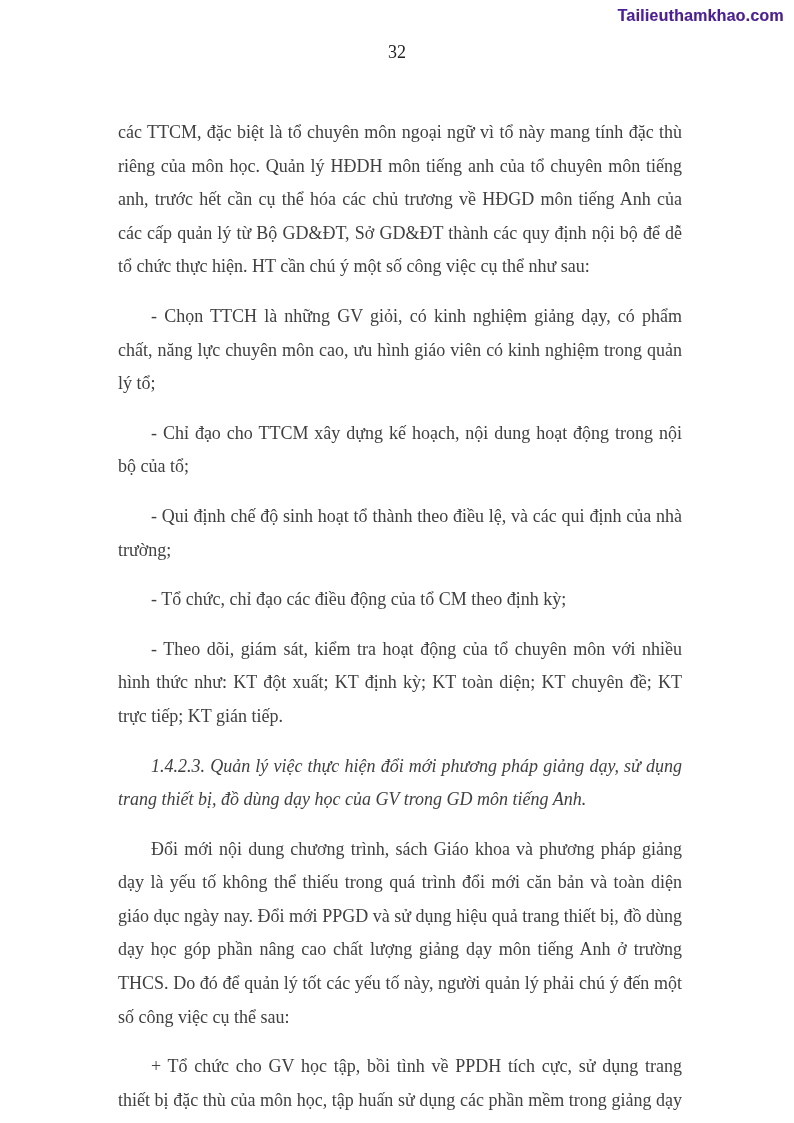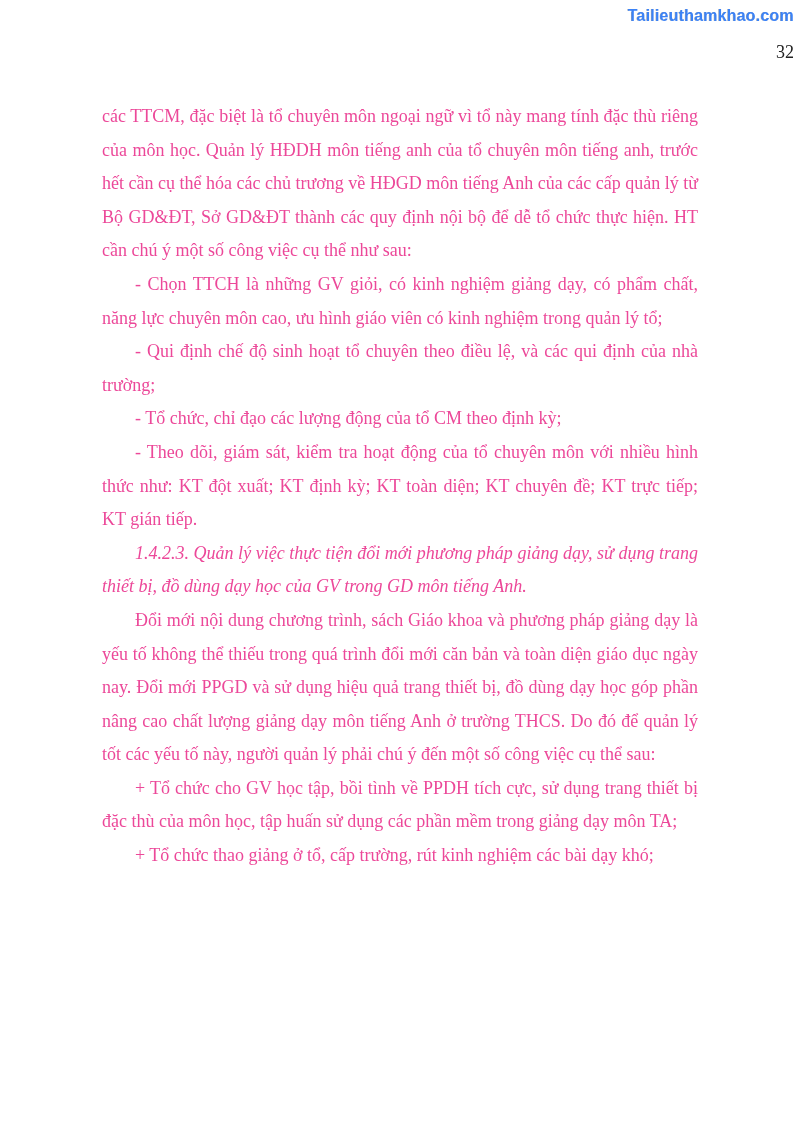--- a/index.html
+++ b/index.html
@@ -12,72 +12,73 @@
     width: 794px;
     height: 1123px;
     background: #ffffff;
     overflow: hidden;
     font-family: "Liberation Serif", serif;
     color: #1a1a1a;
   }
   .watermark {
     position: absolute;
     top: 7px;
-    right: 0;
+    right: 10px;
     font-family: "Liberation Sans", sans-serif;
     font-size: 16px;
     font-weight: bold;
-    color: #3b82f6;
+    color: #4c1d95;
     text-shadow: 1px 1px 0 #ffffff, -0.5px -0.5px 0 #a9a9a9;
     letter-spacing: 0.2px;
   }
   .page-number {
     position: absolute;
     top: 42px;
     left: 0;
     width: 100%;
-    text-align: right;
+    text-align: center;
     font-size: 18px;
     color: #222222;
   }
   .body-text {
     position: absolute;
     left: 102px;
     top: 100px;
     width: 596px;
   }
   .body-text p {
-    margin: 0;
+    margin: 16px;
     font-size: 18px;
     line-height: 33.6px;
     text-align: justify;
     text-indent: 33px;
-    color: #ec4899;
+    color: #404040;
   }
   .body-text p.no-indent {
     text-indent: 0;
   }
   .body-text p.italic {
     font-style: italic;
   }
 </style>
 </head>
 <body>
 
 <div class="page">
 
   <div class="watermark">Tailieuthamkhao.com</div>
 
   <div class="page-number">32</div>
 
   <div class="body-text">
     <p class="no-indent">các TTCM, đặc biệt là tổ chuyên môn ngoại ngữ vì tổ này mang tính đặc thù riêng của môn học. Quản lý HĐDH môn tiếng anh của tổ chuyên môn tiếng anh, trước hết cần cụ thể hóa các chủ trương về HĐGD môn tiếng Anh của các cấp quản lý từ Bộ GD&amp;ĐT, Sở GD&amp;ĐT thành các quy định nội bộ để dễ tổ chức thực hiện. HT cần chú ý một số công việc cụ thể như sau:</p>
     <p>- Chọn TTCH là những GV giỏi, có kinh nghiệm giảng dạy, có phẩm chất, năng lực chuyên môn cao, ưu hình giáo viên có kinh nghiệm trong quản lý tổ;</p>
-    <p>- Qui định chế độ sinh hoạt tổ chuyên theo điều lệ, và các qui định của nhà trường;</p>
-    <p>- Tổ chức, chỉ đạo các lượng động của tổ CM theo định kỳ;</p>
+    <p>- Chỉ đạo cho TTCM xây dựng kế hoạch, nội dung hoạt động trong nội bộ của tổ;</p>
+    <p>- Qui định chế độ sinh hoạt tổ thành theo điều lệ, và các qui định của nhà trường;</p>
+    <p>- Tổ chức, chỉ đạo các điều động của tổ CM theo định kỳ;</p>
     <p>- Theo dõi, giám sát, kiểm tra hoạt động của tổ chuyên môn với nhiều hình thức như: KT đột xuất; KT định kỳ; KT toàn diện; KT chuyên đề; KT trực tiếp; KT gián tiếp.</p>
-    <p class="italic">1.4.2.3. Quản lý việc thực tiện đổi mới phương pháp giảng dạy, sử dụng trang thiết bị, đồ dùng dạy học của GV trong GD môn tiếng Anh.</p>
+    <p class="italic">1.4.2.3. Quản lý việc thực hiện đổi mới phương pháp giảng dạy, sử dụng trang thiết bị, đồ dùng dạy học của GV trong GD môn tiếng Anh.</p>
     <p>Đổi mới nội dung chương trình, sách Giáo khoa và phương pháp giảng dạy là yếu tố không thể thiếu trong quá trình đổi mới căn bản và toàn diện giáo dục ngày nay. Đổi mới PPGD và sử dụng hiệu quả trang thiết bị, đồ dùng dạy học góp phần nâng cao chất lượng giảng dạy môn tiếng Anh ở trường THCS. Do đó để quản lý tốt các yếu tố này, người quản lý phải chú ý đến một số công việc cụ thể sau:</p>
     <p>+ Tổ chức cho GV học tập, bồi tình về PPDH tích cực, sử dụng trang thiết bị đặc thù của môn học, tập huấn sử dụng các phần mềm trong giảng dạy môn TA;</p>
     <p>+ Tổ chức thao giảng ở tổ, cấp trường, rút kinh nghiệm các bài dạy khó;</p>
   </div>
 
 </div>
 
 </body></html>

